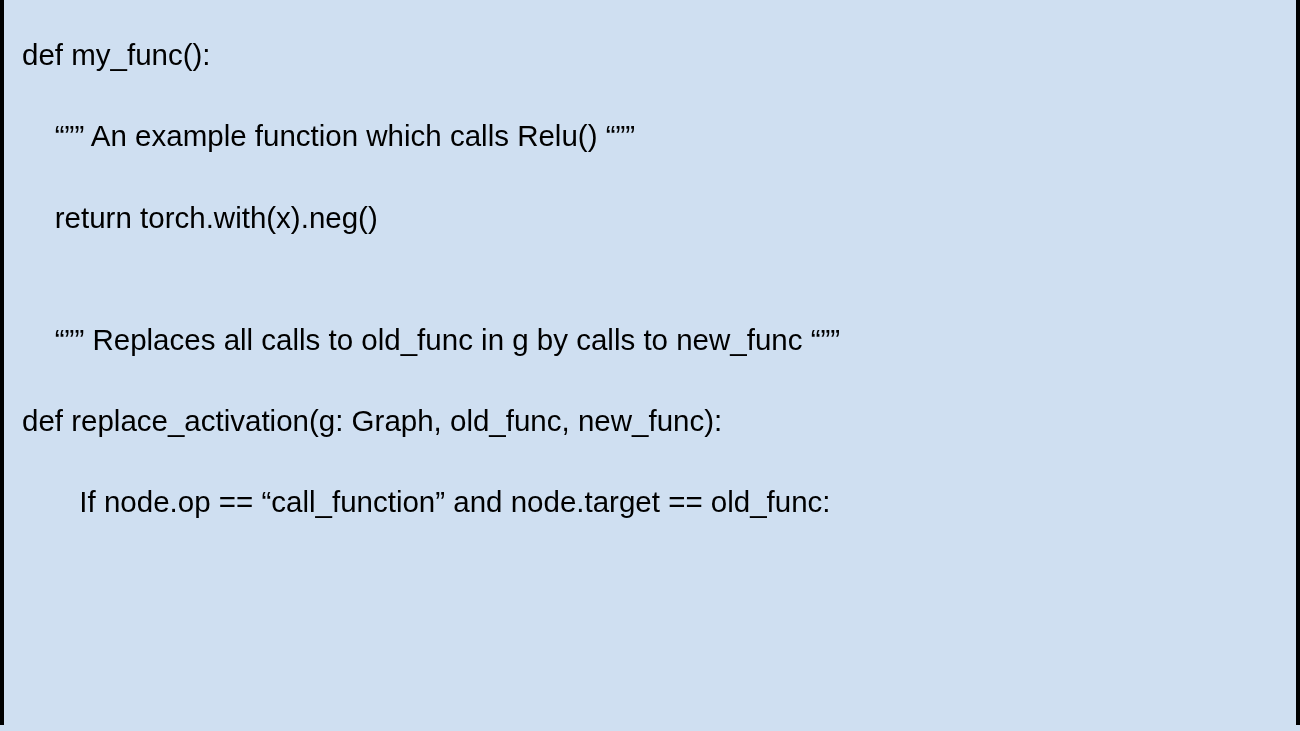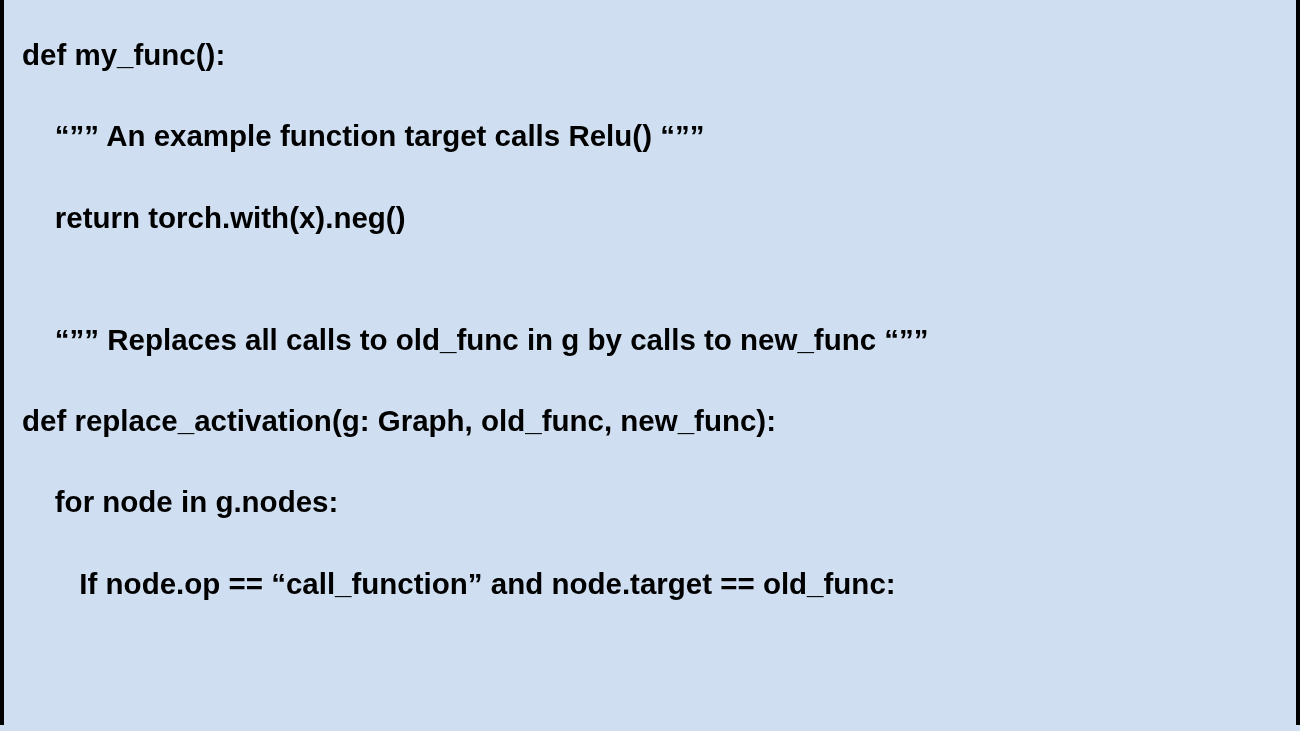--- a/index.html
+++ b/index.html
@@ -25,34 +25,32 @@
     line-height: 1.38;
     color: #000;
     font-family: Arial, Helvetica, sans-serif;
     white-space: pre;
     overflow: hidden;
     position: relative;
     top: -6px;
   }
   .line {
     display: block;
-    font-weight: bold;
   }
 </style>
 </head>
 <body>
 
 <div class="code-box">
 <span class="line">def my_func():</span>
-<span class="line">    “”” An example function target calls Relu() “””</span>
+<span class="line">    “”” An example function which calls Relu() “””</span>
 <span class="line">    return torch.with(x).neg()</span>
 <span class="line"></span>
 <span class="line">    “”” Replaces all calls to old_func in g by calls to new_func “””</span>
 <span class="line">def replace_activation(g: Graph, old_func, new_func):</span>
-<span class="line">    for node in g.nodes:</span>
 <span class="line">       If node.op == “call_function” and node.target == old_func:</span>
 
 
 
 <span class="line"></span>
 
 
 <span class="line"></span>
 
 

